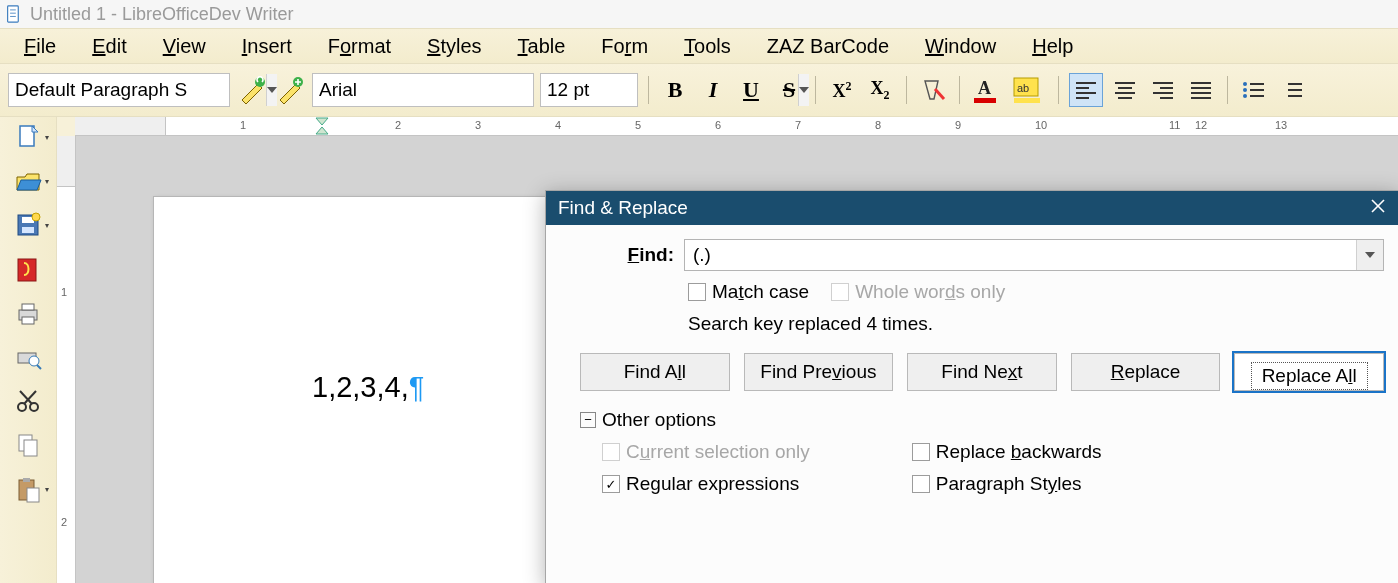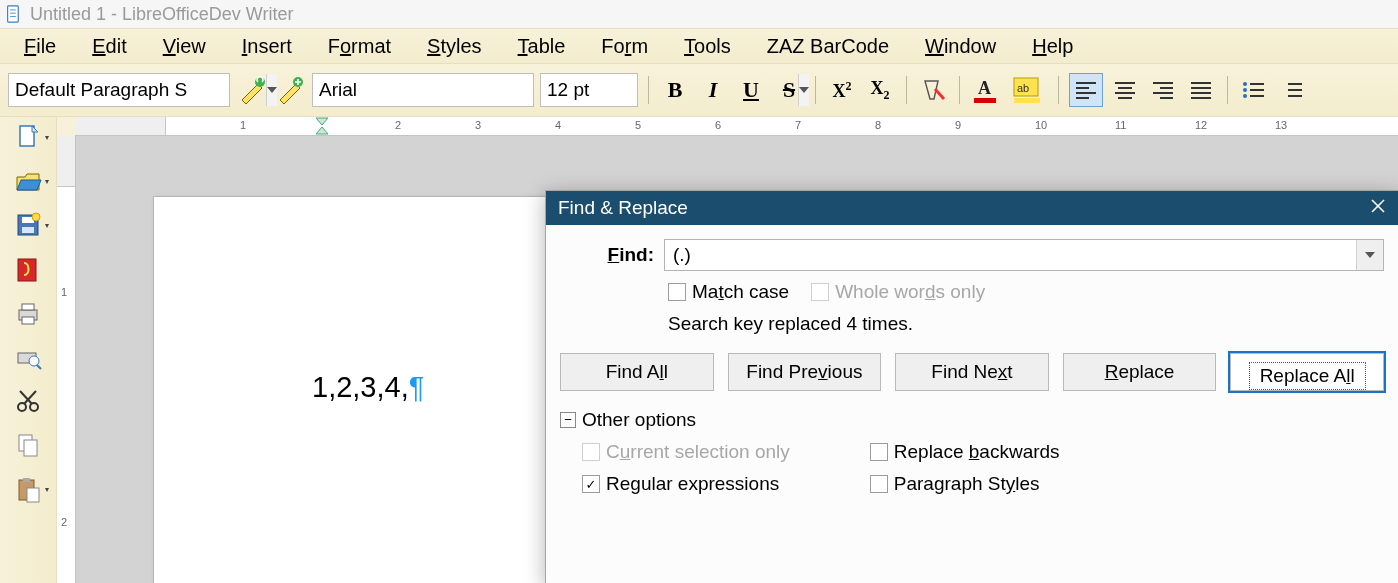--- a/index.html
+++ b/index.html
@@ -236,20 +236,21 @@
     align-items: center;
     justify-content: space-between;
     font-size: 19px;
   }
   .dlg-title .close { cursor: pointer; }
   .dlg-body {
     padding: 14px 14px 6px 14px;
     display: flex;
     flex-direction: column;
     gap: 10px;
+    margin-left: 20px;
   }
   .row {
     display: flex;
     align-items: center;
     gap: 10px;
   }
   .row .lbl {
     width: 94px;
     text-align: right;
     font-weight: 600;
@@ -329,21 +330,21 @@
     margin-top: 6px;
   }
   .collapse-box {
     width: 14px; height: 14px;
     border: 1px solid #888;
     display: inline-flex; align-items: center; justify-content: center;
     font-size: 13px; line-height: 12px;
   }
   .opt-grid {
     display: flex;
-    gap: 80px;
+    gap: 102px;
     padding-left: 22px;
   }
   .opt-col { display: flex; flex-direction: column; gap: 10px; }
 
 </style>
 </head>
 <body>
 
 <div class="titlebar">
   <span class="doc-icon">
@@ -598,21 +599,21 @@
       <span class="tick-num" style="left:165px">1</span>
       <span class="tick-num" style="left:320px">2</span>
       <span class="tick-num" style="left:400px">3</span>
       <span class="tick-num" style="left:480px">4</span>
       <span class="tick-num" style="left:560px">5</span>
       <span class="tick-num" style="left:640px">6</span>
       <span class="tick-num" style="left:720px">7</span>
       <span class="tick-num" style="left:800px">8</span>
       <span class="tick-num" style="left:880px">9</span>
       <span class="tick-num" style="left:960px">10</span>
-      <span class="tick-num" style="left:1040px">11</span>
+      <span class="tick-num" style="left:1094px">11</span>
       <span class="tick-num" style="left:1120px">12</span>
       <span class="tick-num" style="left:1200px">13</span>
       <span class="indent-marker" style="left:240px">
         <svg width="14" height="18" viewBox="0 0 14 18">
             <path d="M1 1 L13 1 L7 8 Z" fill="#cfe5d0" stroke="#4a8"></path>
             <path d="M1 17 L13 17 L7 10 Z" fill="#cfe5d0" stroke="#4a8"></path>
           </svg>
       </span>
     </div>
 

